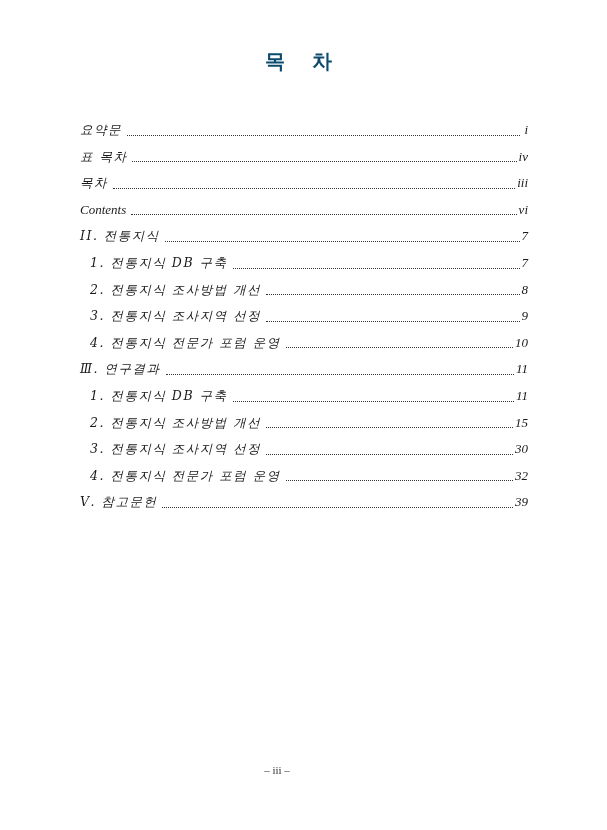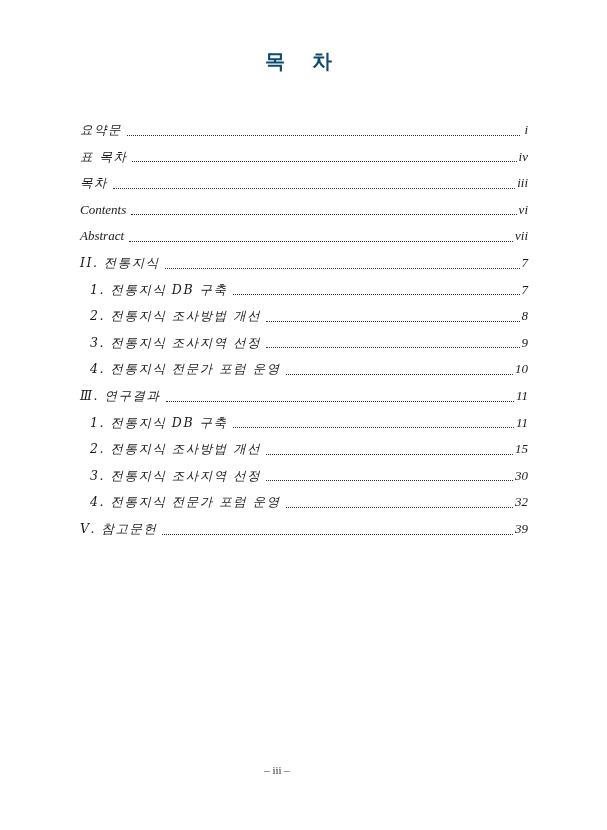--- a/index.html
+++ b/index.html
@@ -102,25 +102,20 @@
     <span class="toc-label">목차</span>
     <span class="toc-leader"></span>
     <span class="toc-page">iii</span>
   </div>
   <div class="toc-row">
     <span class="toc-label latin">Contents</span>
     <span class="toc-leader"></span>
     <span class="toc-page">vi</span>
   </div>
   <div class="toc-row">
-    <span class="toc-label latin">Abstract</span>
-    <span class="toc-leader"></span>
-    <span class="toc-page">vii</span>
-  </div>
-  <div class="toc-row">
     <span class="toc-label">II. 전통지식</span>
     <span class="toc-leader"></span>
     <span class="toc-page">7</span>
   </div>
   <div class="toc-row sub">
     <span class="toc-label">1. 전통지식 DB 구축</span>
     <span class="toc-leader"></span>
     <span class="toc-page">7</span>
   </div>
   <div class="toc-row sub">

